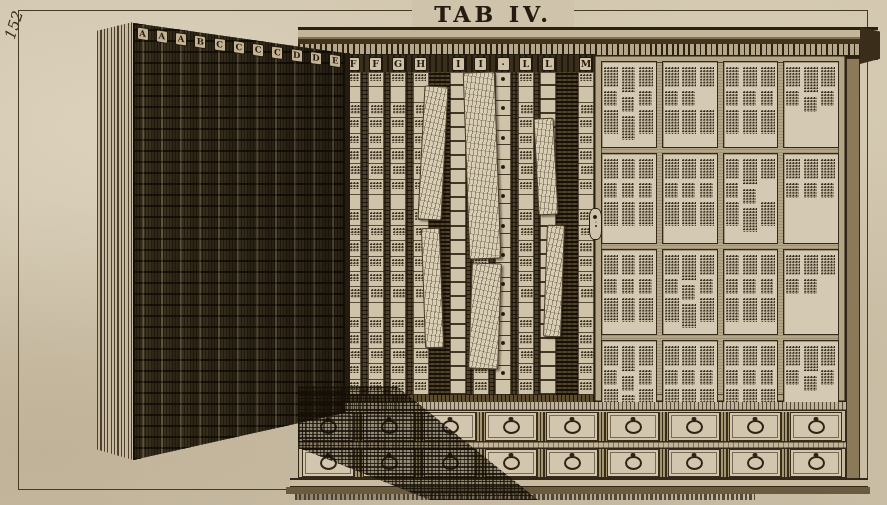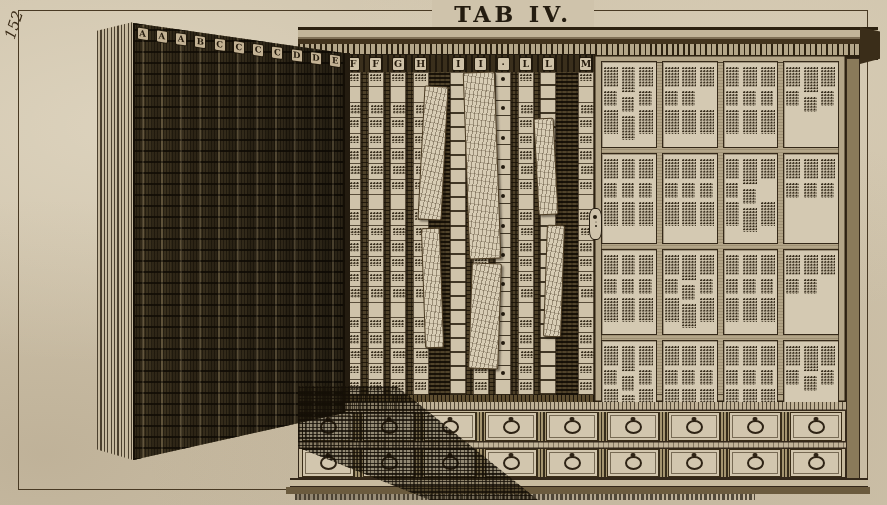--- a/index.html
+++ b/index.html
@@ -24,21 +24,21 @@
   .vlines{background-image:repeating-linear-gradient(90deg, rgba(40,30,15,.85) 0 1.3px, transparent 1.3px 4px);}
   .hlines{background-image:repeating-linear-gradient(0deg, rgba(40,30,15,.8) 0 1.2px, transparent 1.2px 4px);}
   .dotted{
     background-image:radial-gradient(circle at 1.2px 1.2px, rgba(40,30,14,.95) .9px, transparent 1.15px);
     background-size:3.1px 2.9px;
   }
   
   #border-rect{left:18px;top:10px;width:848px;height:478px;border:1.3px solid #493a24;}
   #page-number{left:-6px;top:16px;width:40px;text-align:center;transform:rotate(-72deg);
     font-style:italic;font-size:15px;color:#3c2d19;}
-  #title-plaque{left:432px;top:0;width:162px;height:27px;background:#cfc3ab;
+  #title-plaque{left:412px;top:0;width:162px;height:27px;background:#cfc3ab;
     display:flex;align-items:center;justify-content:center;}
   #title{font-size:22px;font-weight:700;letter-spacing:4px;color:#241c10;text-shadow:.4px .4px 0 rgba(36,28,16,.5);}
   
   #cornice{left:298px;top:27px;width:580px;height:33px;}
   #cornice .b1{left:0;top:0;width:100%;height:3px;background:#2c2110;}
   #cornice .b2{left:0;top:3px;width:100%;height:9px;background:#c2b599;box-shadow:inset 0 -2px 0 rgba(60,45,22,.5);}
   #cornice .b3{left:0;top:12px;width:100%;height:5px;background:#42331d;}
   #cornice .b4{left:0;top:17px;width:100%;height:11px;background:#b4a689;
     background-image:repeating-linear-gradient(90deg, #2c2110 0 1.6px, transparent 1.6px 5.5px);}
   #cornice .b5{left:0;top:28px;width:100%;height:5px;background:#2c2110;}

